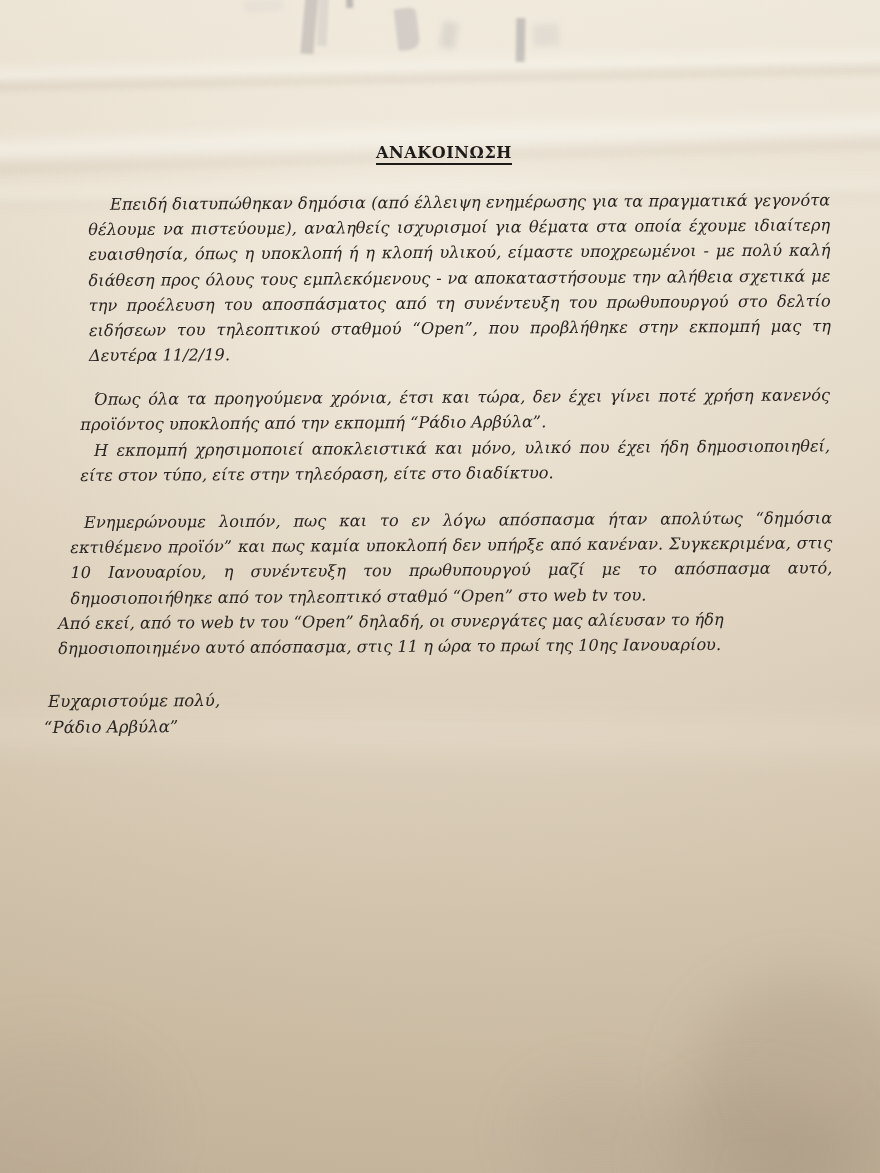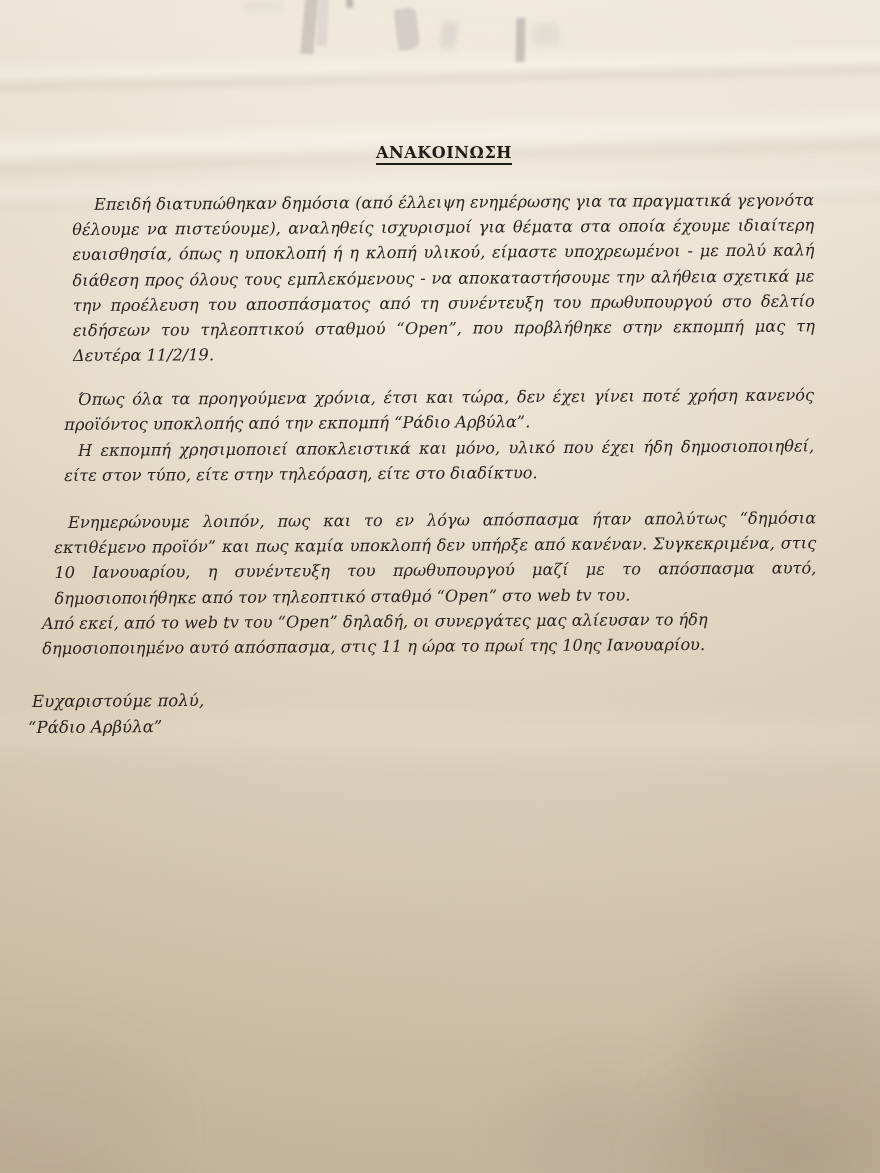--- a/index.html
+++ b/index.html
@@ -155,21 +155,21 @@
     letter-spacing: 0.6px;
     color: #1d1a18;
   }
   .doc-title span {
     border-bottom: 2px solid #1d1a18;
     padding-bottom: 1px;
   }
 
   .body-block {
     position: absolute;
-    left: 72px;
+    left: 88px;
     top: 192px;
     width: 742px;
   }
 
   p.para {
     margin: 0;
     font-family: "DejaVu Serif", "Liberation Serif", serif;
     font-style: italic;
     font-size: 16.2px;
     line-height: 25.2px;

